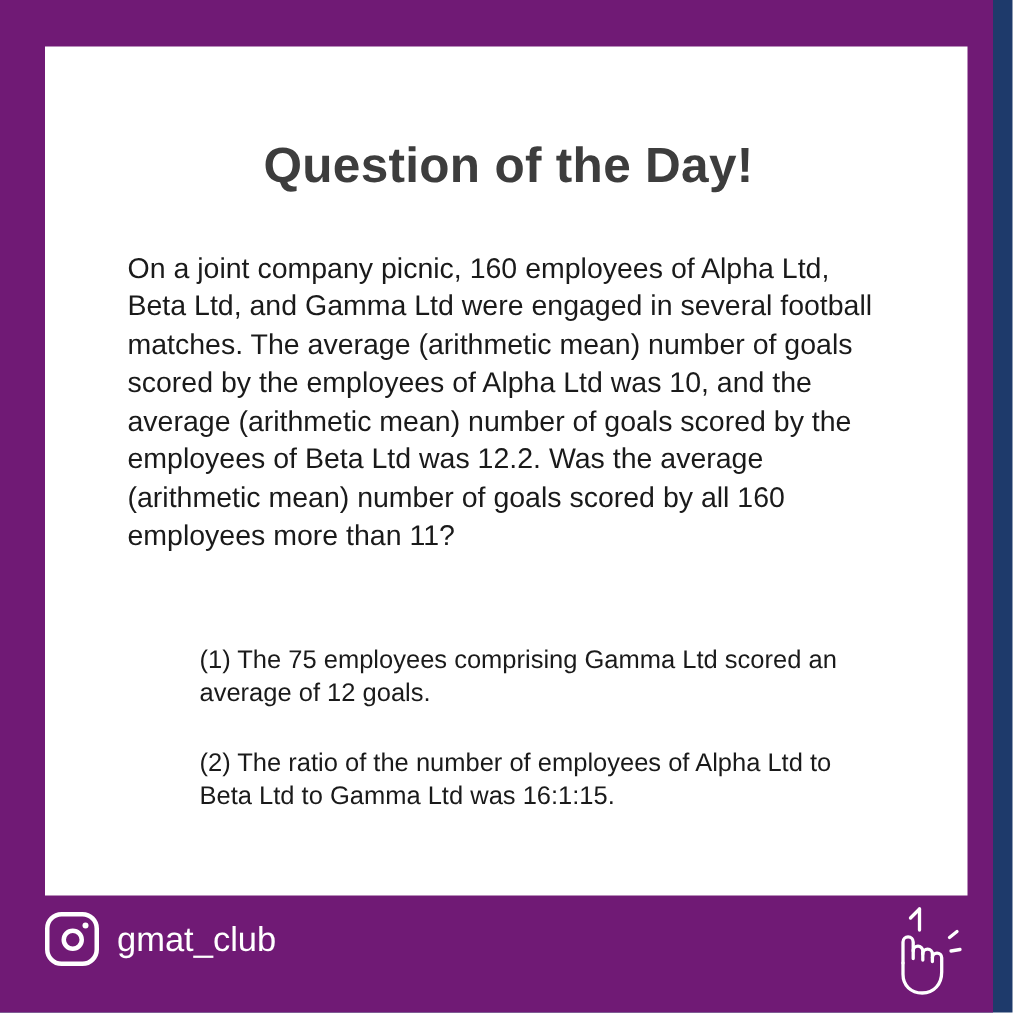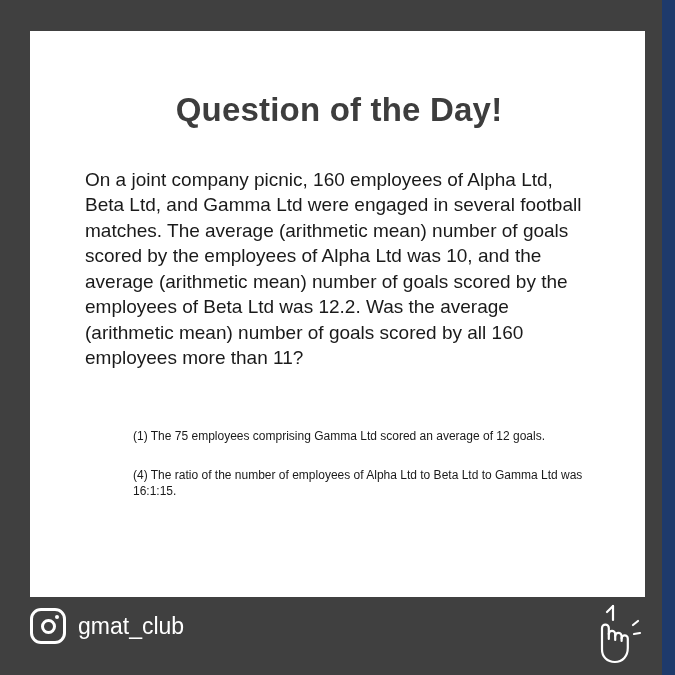--- a/index.html
+++ b/index.html
@@ -10,21 +10,21 @@
     width: 675px;
     height: 675px;
     background: #1e3a6b;
     font-family: "Liberation Sans", sans-serif;
     overflow: hidden;
   }
   .frame {
     position: relative;
     width: 662px;
     height: 675px;
-    background: #404040;
+    background: #701a75;
     box-sizing: border-box;
   }
   .card {
     position: absolute;
     left: 30px;
     top: 31px;
     width: 615px;
     height: 566px;
     background: #ffffff;
     box-sizing: border-box;
@@ -52,21 +52,21 @@
     margin: 0 0 0 0;
     width: 505px;
     font-family: "Liberation Sans", sans-serif;
   }
   .statements {
     margin-top: 58px;
     margin-left: 48px;
     width: 460px;
   }
   .statement {
-    font-size: 12px;
+    font-size: 17px;
     line-height: 1.32;
     color: #1a1a1a;
     margin-bottom: 24px;
     font-family: "Liberation Sans", sans-serif;
   }
   .statement:last-child {
     margin-bottom: 0;
   }
   .footer {
     position: absolute;
@@ -130,21 +130,21 @@
 
   <div class="card">
     <div class="card-inner">
 
       <h1 class="title">Question of the Day!</h1>
 
       <p class="stem">On a joint company picnic, 160 employees of Alpha Ltd, Beta Ltd, and Gamma Ltd were engaged in several football matches. The average (arithmetic mean) number of goals scored by the employees of Alpha Ltd was 10, and the average (arithmetic mean) number of goals scored by the employees of Beta Ltd was 12.2. Was the average (arithmetic mean) number of goals scored by all 160 employees more than 11?</p>
 
       <div class="statements">
         <p class="statement">(1) The 75 employees comprising Gamma Ltd scored an average of 12 goals.</p>
-        <p class="statement">(4) The ratio of the number of employees of Alpha Ltd to Beta Ltd to Gamma Ltd was 16:1:15.</p>
+        <p class="statement">(2) The ratio of the number of employees of Alpha Ltd to Beta Ltd to Gamma Ltd was 16:1:15.</p>
       </div>
 
     </div>
   </div>
 
   <div class="footer">
 
     <div class="ig-badge">
       <div class="lens"></div>
       <div class="dot"></div>

